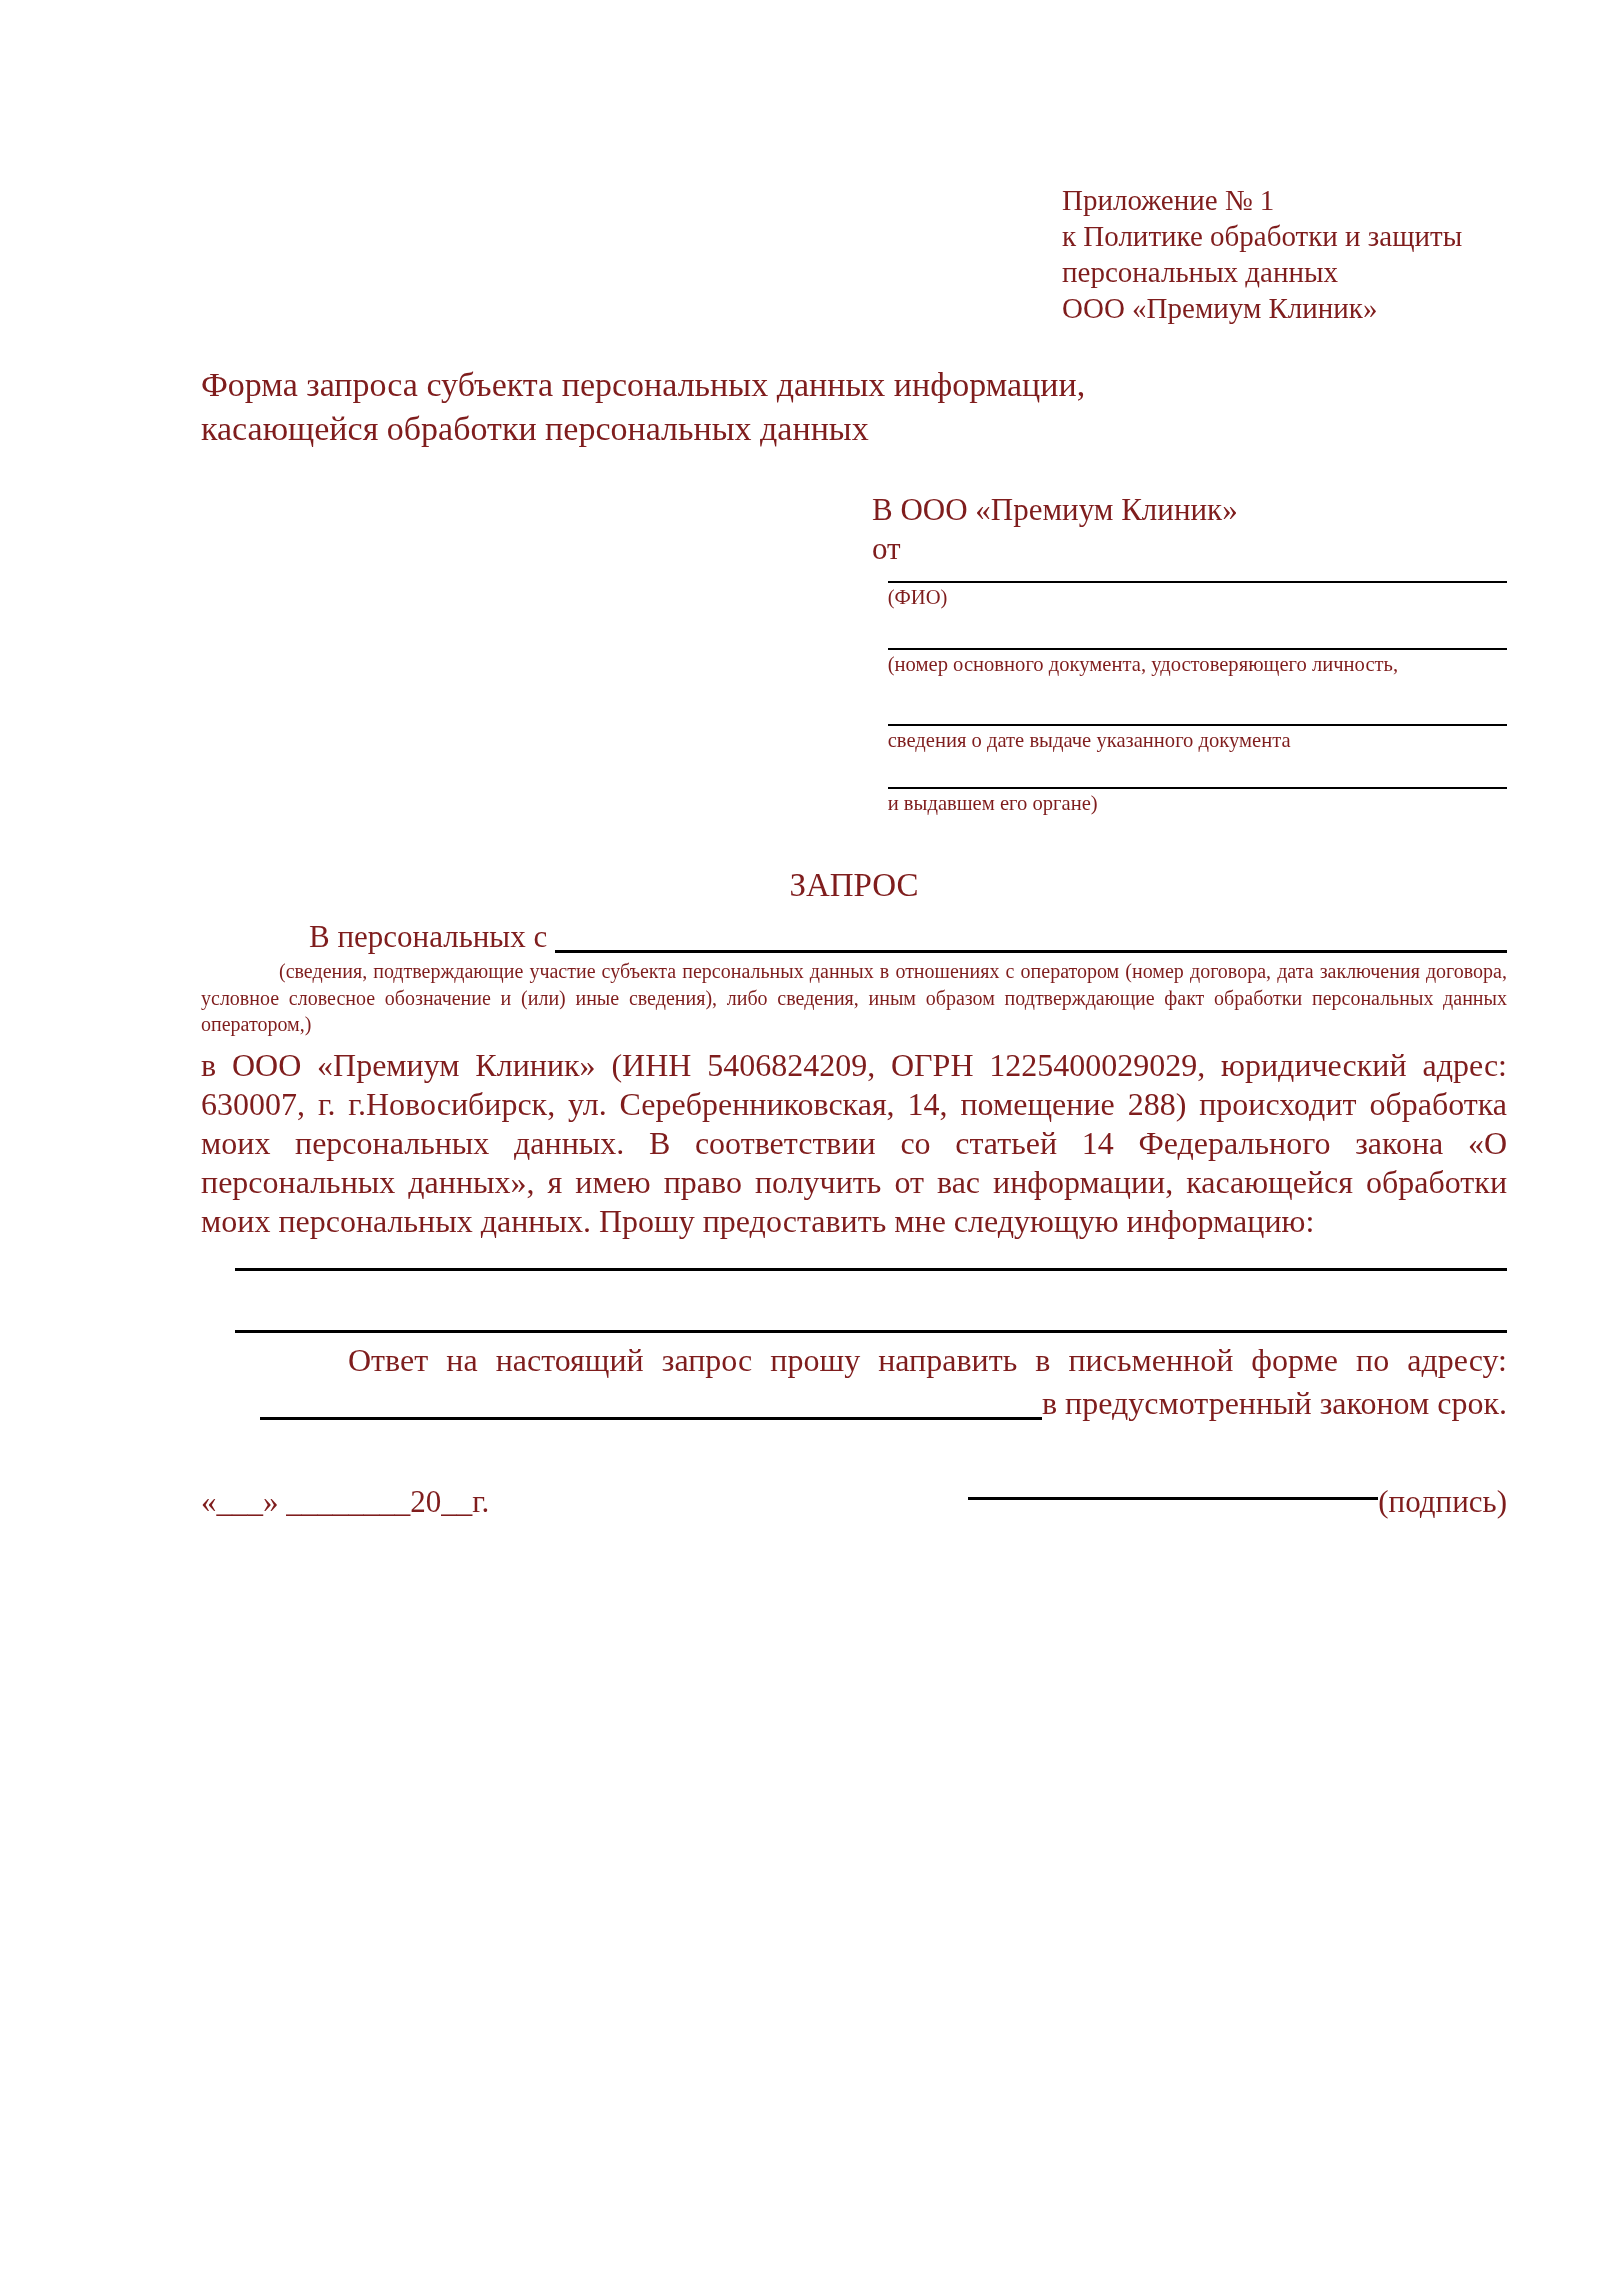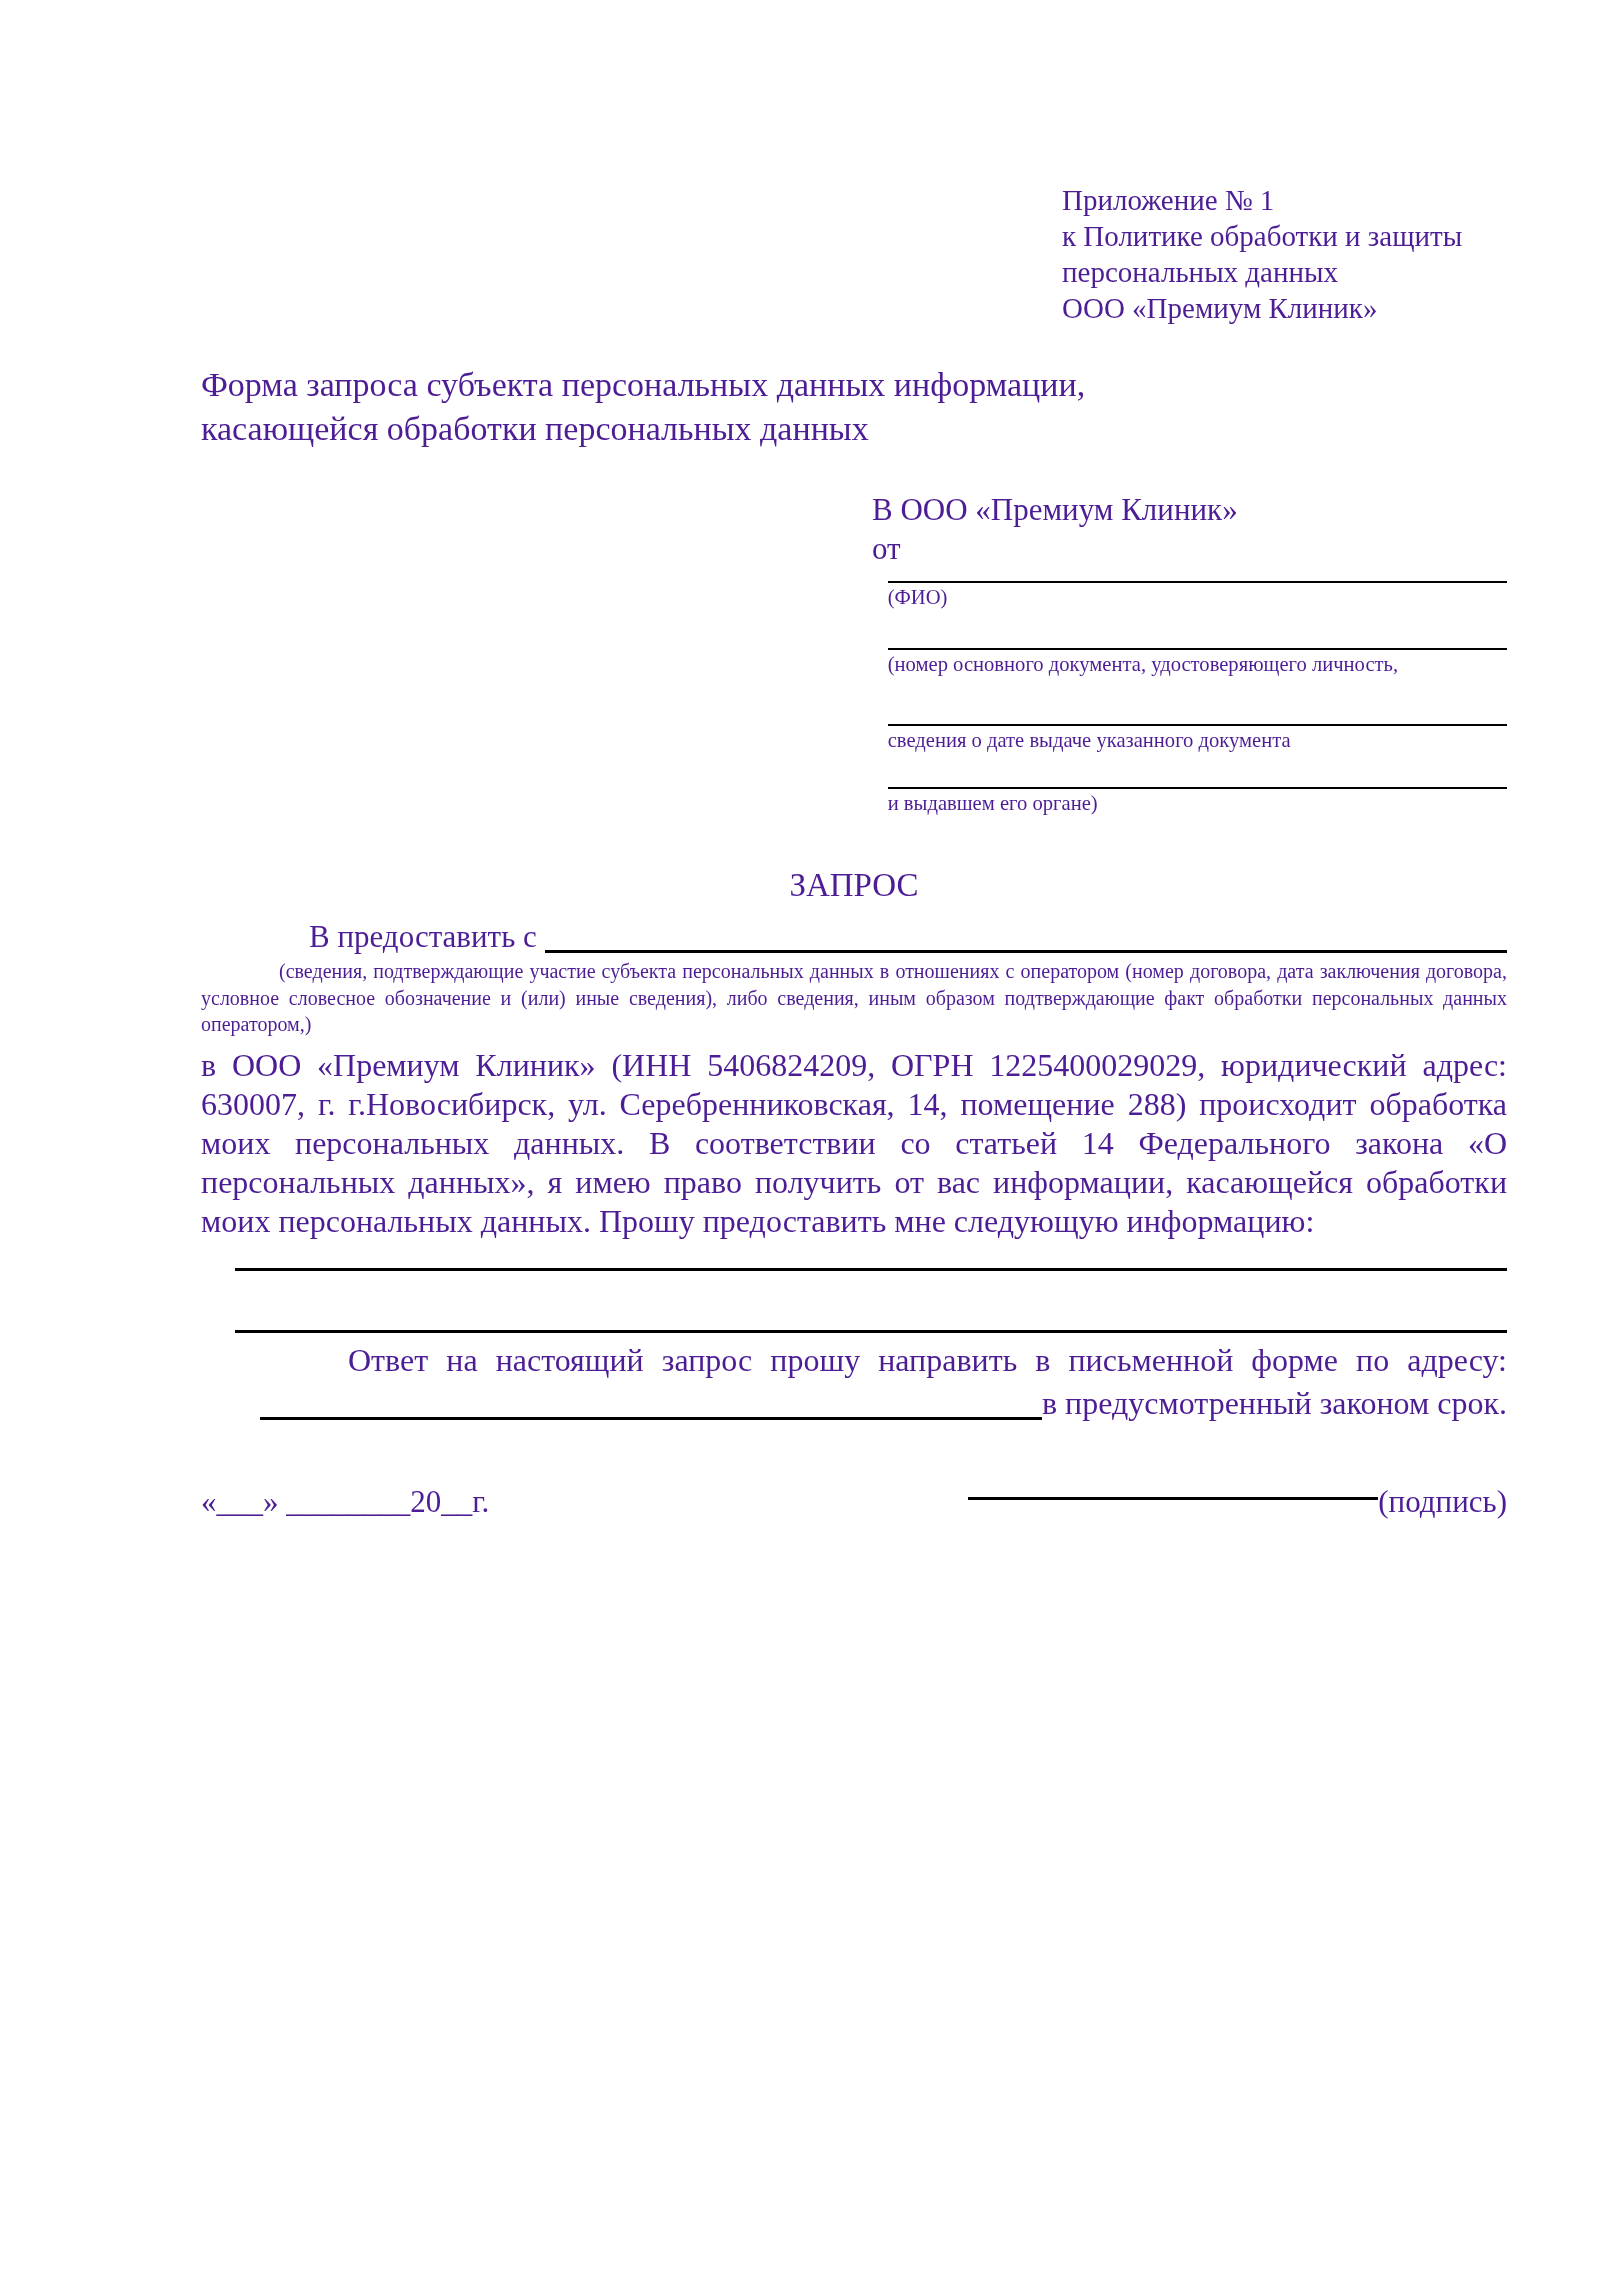--- a/index.html
+++ b/index.html
@@ -1,21 +1,21 @@
 <!DOCTYPE html>
 <html lang="ru"><head>
 <meta charset="utf-8">
 <style>
   html, body { margin: 0; padding: 0; background: #ffffff; }
   .page {
     position: relative;
     width: 1621px;
     height: 2294px;
     background: #ffffff;
-    color: #4c1d95;
+    color: #7f1d1d;
     font-family: "Liberation Serif", "DejaVu Serif", serif;
     overflow: hidden;
   }
   .content {
     position: absolute;
     left: 201px;
     right: 114px;
     top: 0;
   }
 
@@ -172,21 +172,21 @@
       <div class="field-line fl-3"></div>
       <div class="field-caption">сведения о дате выдаче указанного документа</div>
 
       <div class="field-line fl-4"></div>
       <div class="field-caption">и выдавшем его органе)</div>
     </div>
 
     <div class="request-heading">ЗАПРОС</div>
 
     <div class="intro-row">
-      <span class="prefix">В предоставить с</span>
+      <span class="prefix">В персональных с</span>
       <span class="blank-rule"></span>
     </div>
 
     <div class="footnote">(сведения, подтверждающие участие субъекта персональных данных в отношениях с оператором (номер договора, дата заключения договора, условное словесное обозначение и (или) иные сведения), либо сведения, иным образом подтверждающие факт обработки персональных данных оператором,)</div>
 
     <div class="body-par">в ООО «Премиум Клиник» (ИНН 5406824209, ОГРН 1225400029029, юридический адрес: 630007, г. г.Новосибирск, ул. Серебренниковская, 14, помещение 288) происходит обработка моих персональных данных. В соответствии со статьей 14 Федерального закона «О персональных данных», я имею право получить от вас информации, касающейся обработки моих персональных данных. Прошу предоставить мне следующую информацию:</div>
 
     <div class="fill-line first"></div>
     <div class="fill-line second"></div>
 

